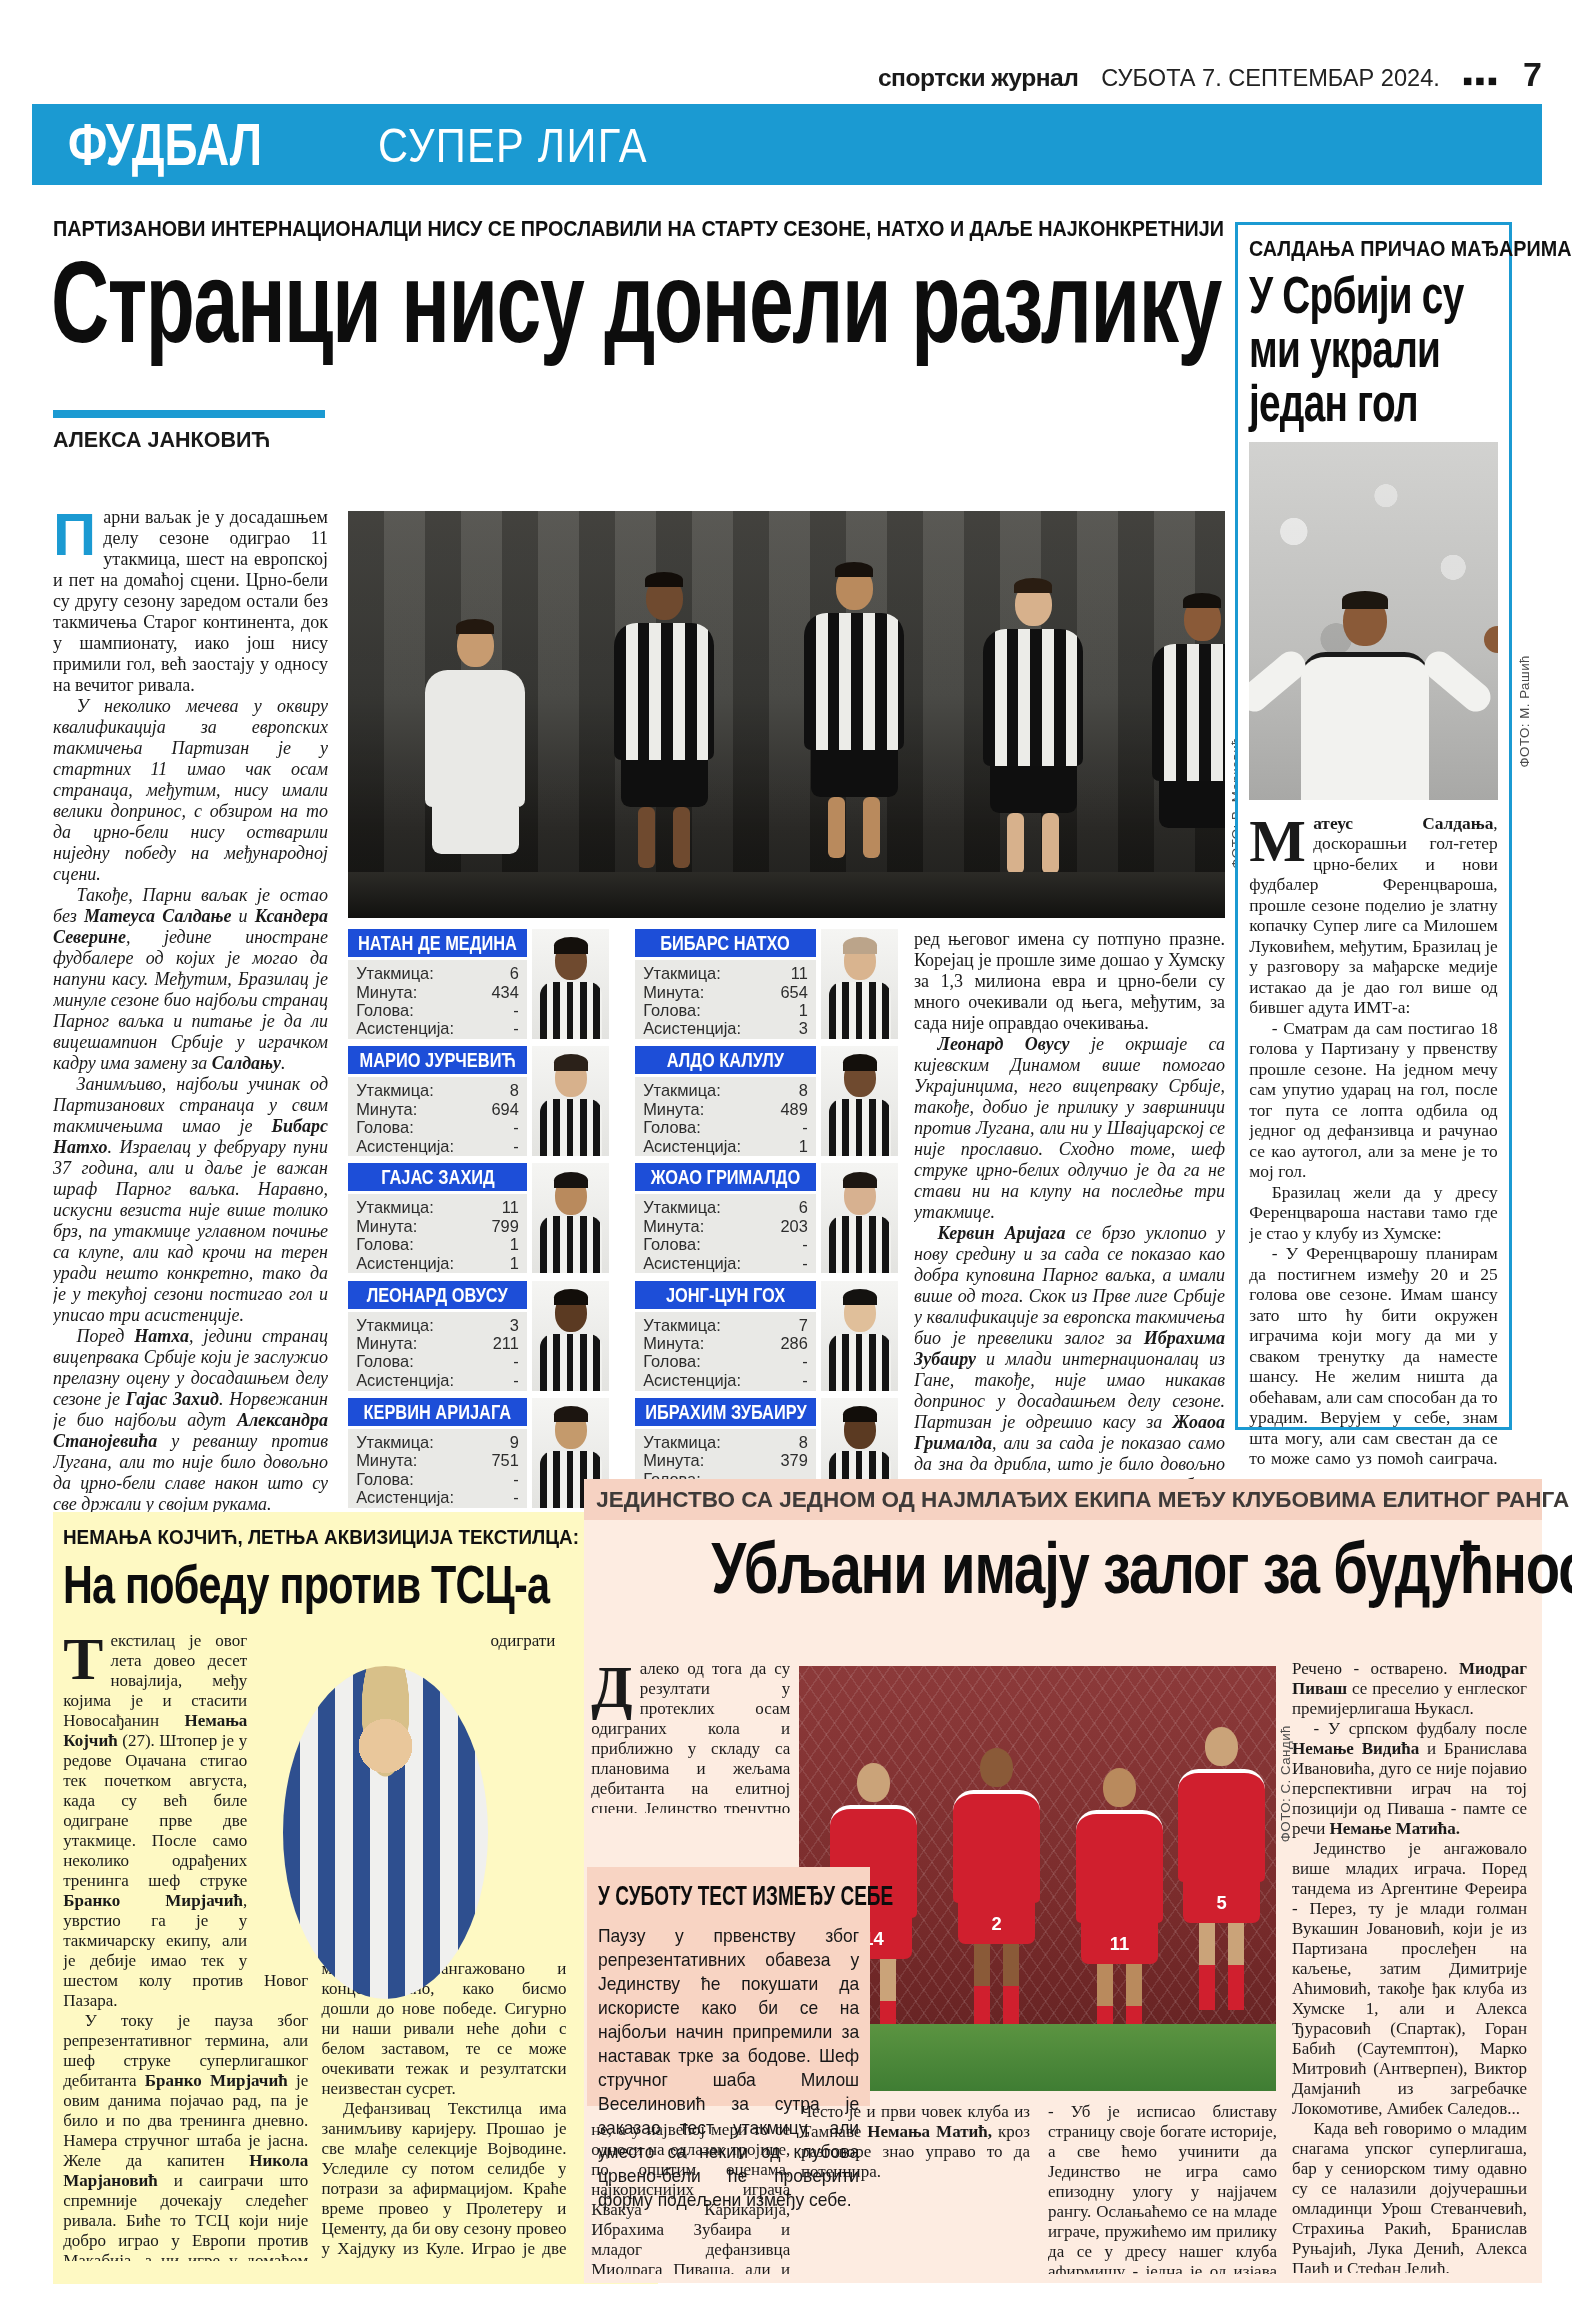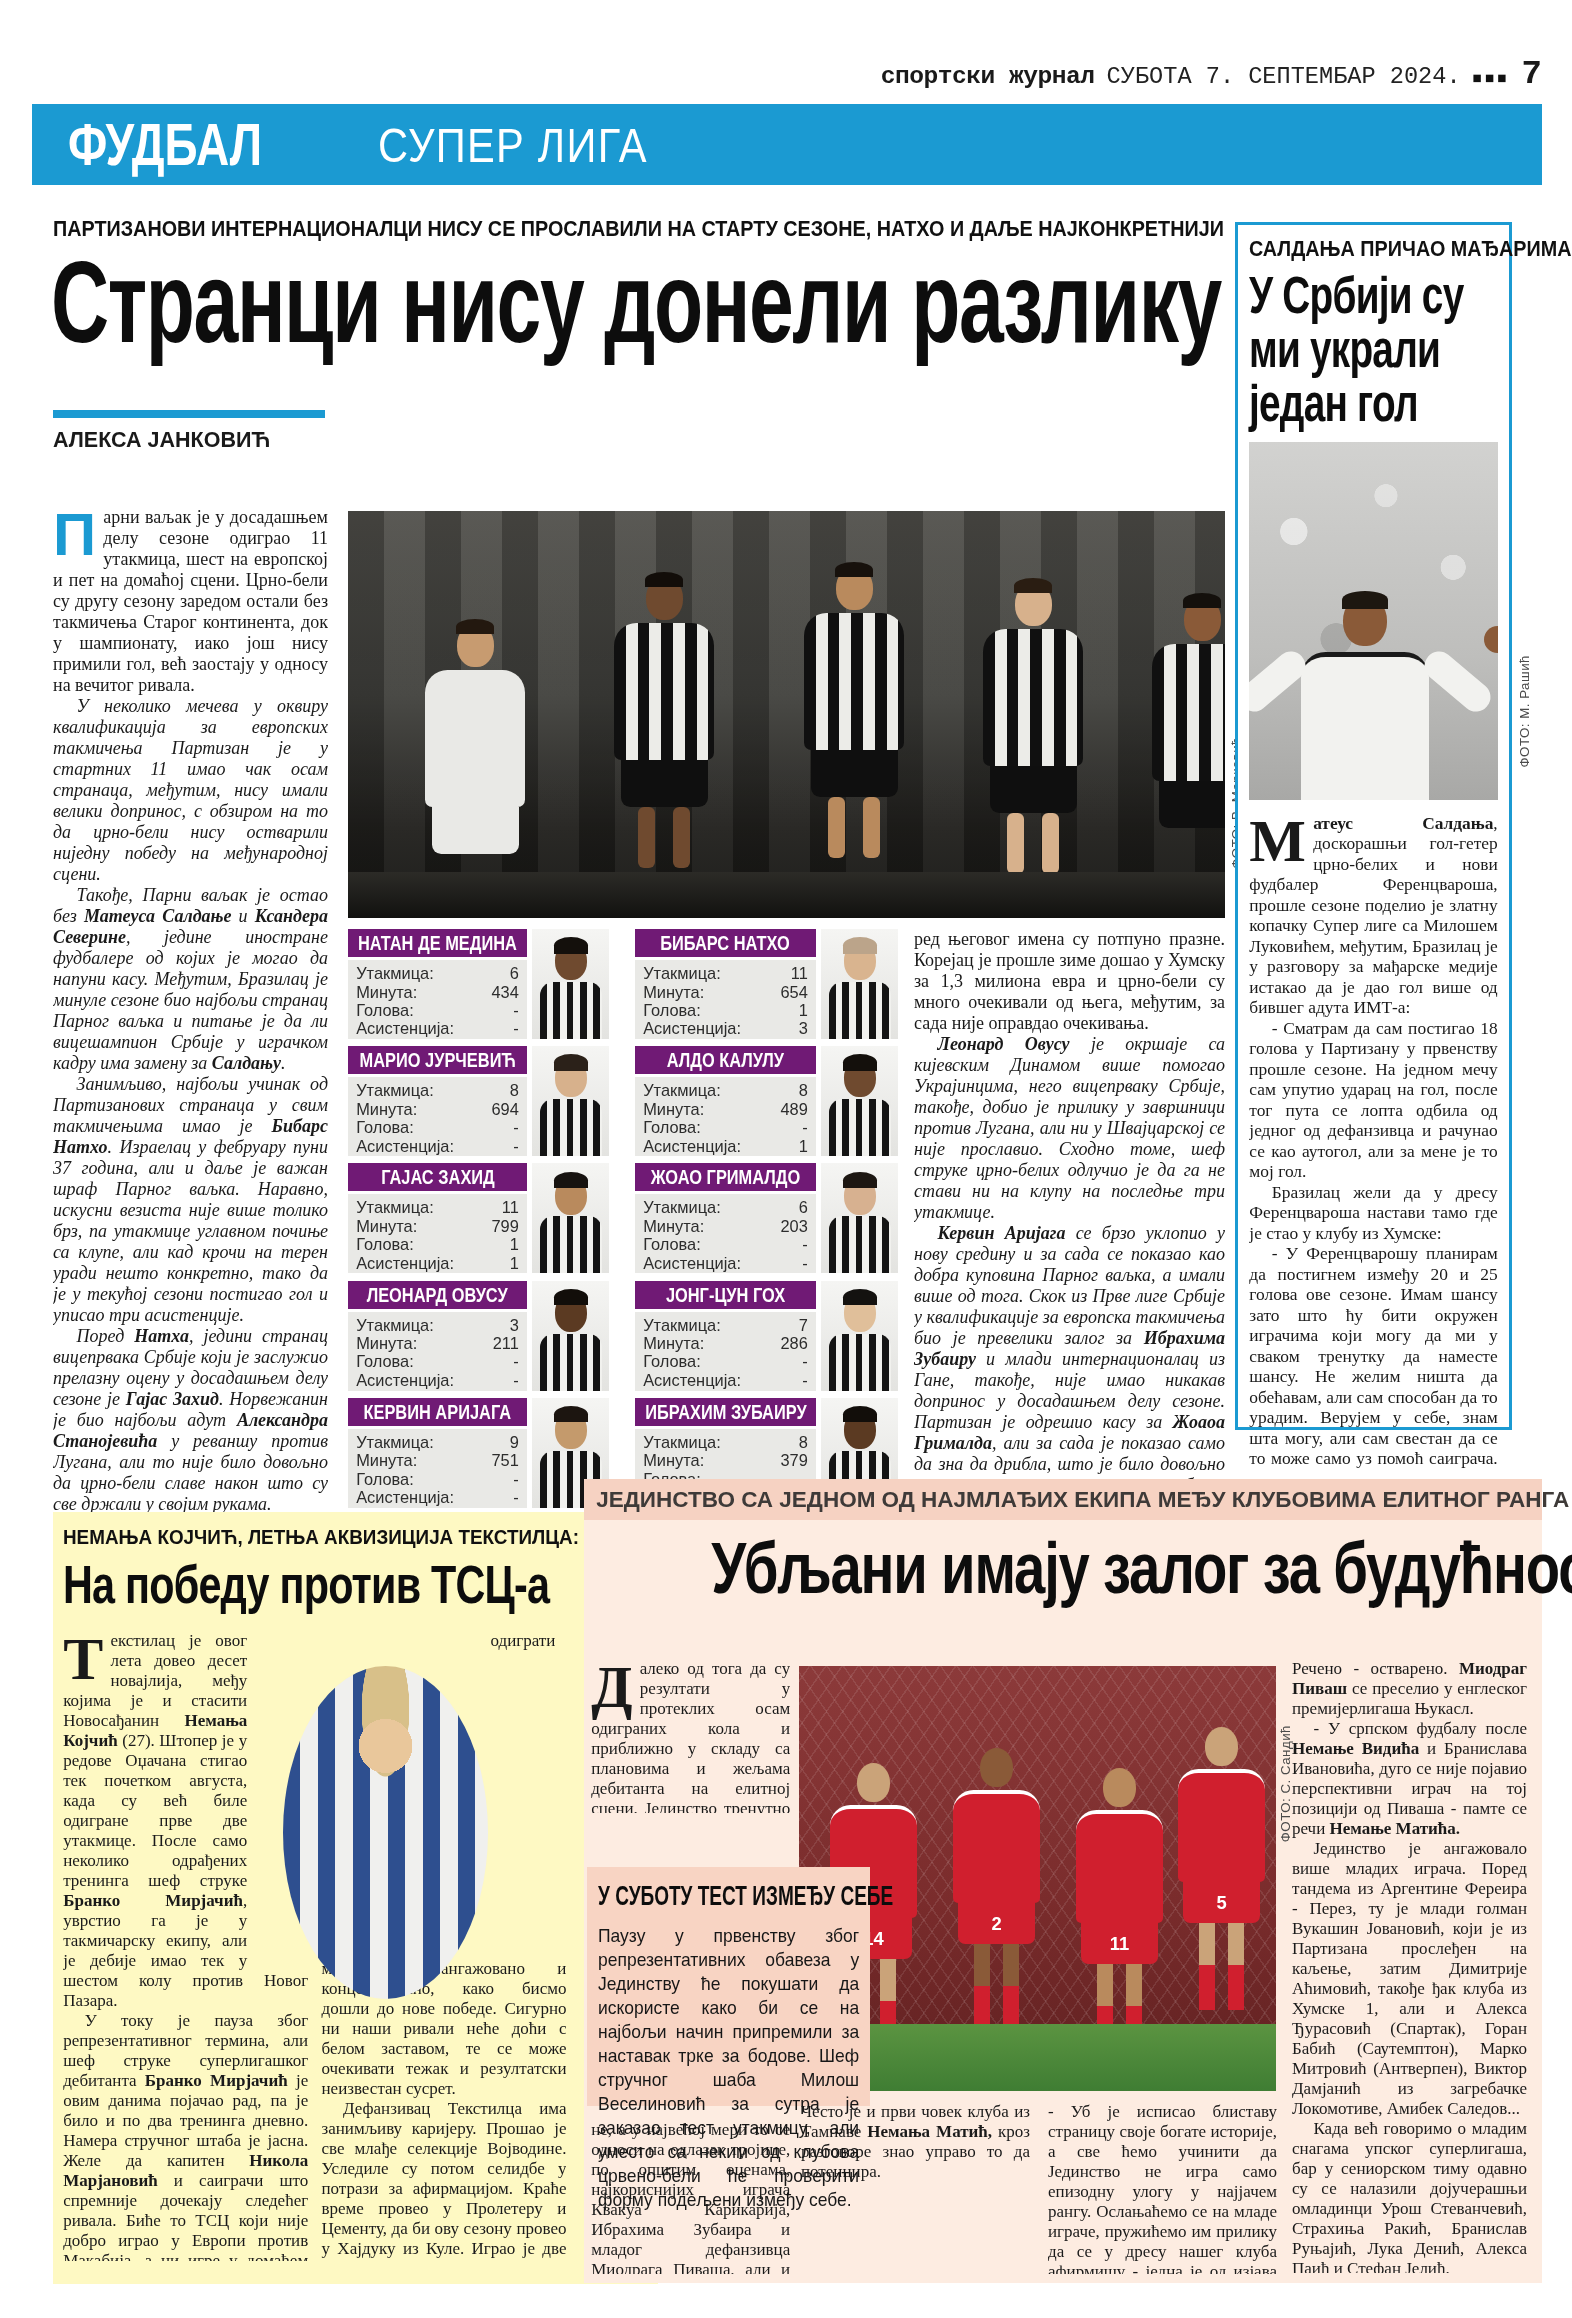--- a/index.html
+++ b/index.html
@@ -2,22 +2,22 @@
 <html style="font-size:8.2px"><head>
 <meta charset="utf-8">
 <style>
   * { margin:0; padding:0; box-sizing:border-box; }
   html,body { background:#e8e8e8; }
   #page {
     position:relative; width:1573px; height:2319px; background:#ffffff;
     font-family:"Liberation Serif", serif; color:#1a1a1a; overflow:hidden;
   }
   
-  .pg-head { position:absolute; top:55px; right:31px; display:flex; align-items:baseline; gap:12px;
-             font-family:Liberation Mono, monospace; }
+  .pg-head { position:absolute; top:55px; right:31px; display:flex; align-items:baseline; gap:23px;
+             font-family:Liberation Sans, sans-serif; }
   .pg-head .paper { font-weight:bold; font-size:24.6px; letter-spacing:-0.5px; }
   .pg-head .date  { font-size:23.6px; color:#222; }
   .pg-head .sq    { font-size:15.4px; letter-spacing:3.1px; color:#111; }
   .pg-head .num   { font-size:34px; font-weight:bold; }
   
   .band { position:absolute; left:32px; top:104px; width:1510px; height:81px; background:#1b9ad2;
           display:flex; align-items:center; }
   .band .sect { font-family:"Liberation Sans", sans-serif; font-weight:800; font-size:59px; color:#fff;
                 margin-left:36px; display:inline-block; transform:scaleX(.78); transform-origin:0 50%; white-space:nowrap;}
   .band .lg   { font-family:"Liberation Sans", sans-serif; font-weight:400; font-size:49px; color:#fff;
@@ -59,21 +59,21 @@
   .mp-torso.white { background:#e9e9e6; }
   .mp-shorts { width:87px; height:47px; background:#0f0f0f; border-radius:0 0 9.2px 9.2px; }
   .mp-shorts.white { background:#e9e9e6; }
   .mp-legs { display:flex; gap:17.4px; }
   .mp-leg { width:17.4px; height:61px; border-radius:6.1px; }
   
   .statcol { position:absolute; top:929px; }
   #statL { left:348px; width:261px; }
   #statR { left:635px; width:263px; }
   .sbox { position:relative; height:110px; margin-bottom:7.2px; }
-  .sb-title { position:absolute; left:0; top:0; right:82px; height:28px; background:#701a75;
+  .sb-title { position:absolute; left:0; top:0; right:82px; height:28px; background:#1d4ed8;
               display:flex; align-items:center; justify-content:center; }
   .sb-title span { font-family:"Liberation Sans", sans-serif; font-weight:800; font-size:20.5px; color:#fff;
                    display:inline-block; transform:scaleX(.8); white-space:nowrap; }
   .sb-body { position:absolute; left:0; top:31px; right:82px; bottom:0; background:#e9e9e6; padding:4.1px 8.2px 2px; }
   .sb-row { display:flex; justify-content:space-between; font-family:"Liberation Sans", sans-serif;
             font-size:16.4px; line-height:18.4px; color:#2d2d2d; }
   .avatar { position:absolute; right:0; top:0; width:77px; height:110px;
             background:linear-gradient(#f5f5f3,#e3e3e0); overflow:hidden; }
   .av-hair { position:absolute; left:50%; top:8.2px; width:34px; height:16.4px; margin-left:-17px;
              border-radius:50% 50% 0 0; }

